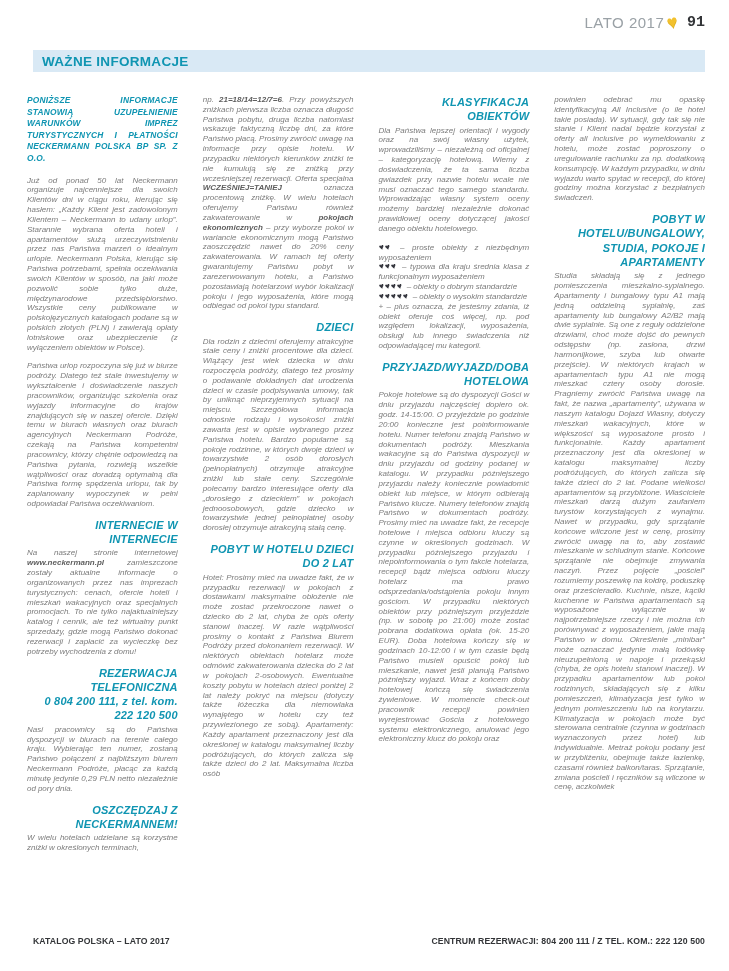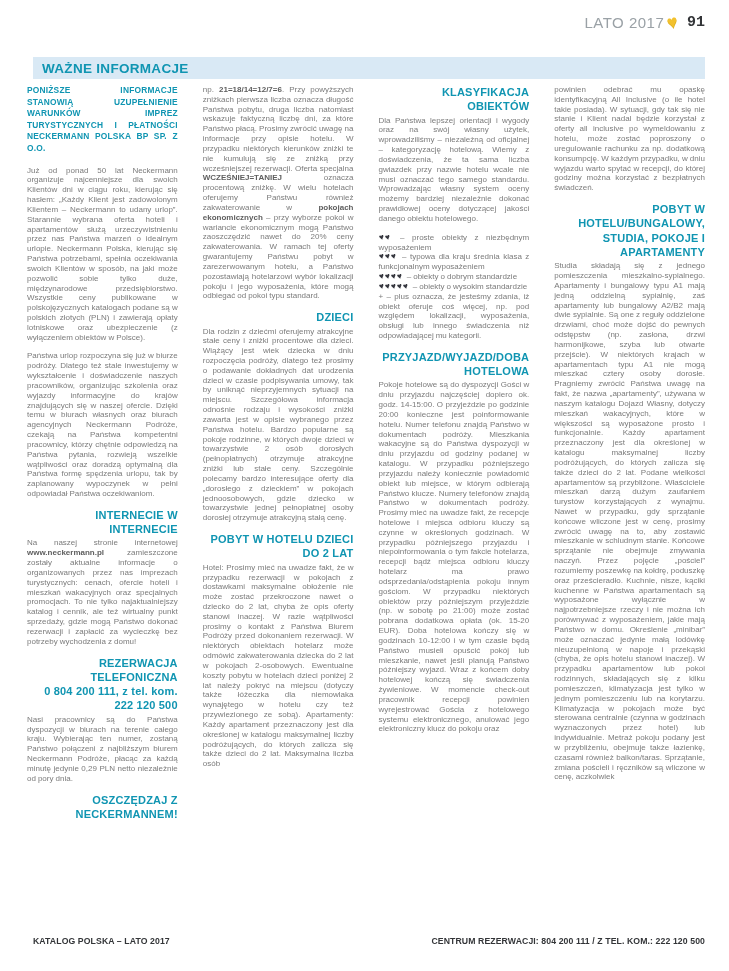--- a/index.html
+++ b/index.html
@@ -10,28 +10,28 @@
   }
   .page-header{
     position:absolute;top:13px;right:24px;display:flex;align-items:center;gap:3px;
   }
   .issue-label{font-size:15px;color:#9aa1a6;letter-spacing:.5px;}
   .brand-heart{font-size:18px;color:#f2c12e;display:inline-block;transform:rotate(-12deg);
     text-shadow:0 1px 0 #d9a714;line-height:1;}
   .page-number{font-size:15px;font-weight:bold;color:#333538;margin-left:6px;font-family:Liberation Mono, monospace;}
   .title-bar{
     position:absolute;top:50px;left:33px;right:24px;height:22px;background:#d9e9f5;
-    display:flex;align-items:center;padding-left:9px;box-sizing:border-box;margin-top:7px;
+    display:flex;align-items:center;padding-left:9px;box-sizing:border-box;
   }
   .title-bar .title{
     color:#1095b2;font-weight:bold;font-size:13.5px;letter-spacing:.3px;
   }
   .columns{
-    position:absolute;top:85px;left:27px;right:24px;height:845px;overflow:hidden;
-    display:flex;gap:25px;
+    position:absolute;top:95px;left:27px;right:24px;height:845px;overflow:hidden;
+    display:flex;gap:25px;font-style:italic;
   }
   .column{flex:1 1 0;min-width:0;}
   .body-p{
     font-size:8px;line-height:1.23;color:#7b7b7b;text-align:justify;
     margin:0 0 9px 0;word-spacing:-.2px;
   }
   .body-p b{color:#5e5e5e;}
   .lead{
     color:#1095b2;font-weight:bold;font-size:8.4px;line-height:1.38;
     text-align:justify;margin:0 0 11px 0;letter-spacing:.2px;
@@ -69,20 +69,21 @@
 <div class="columns" id="columns">
     <div class="column">
       <div class="lead">PONIŻSZE INFORMACJE STANOWIĄ UZUPEŁNIENIE WARUNKÓW IMPREZ TURYSTYCZNYCH I PŁATNOŚCI NECKERMANN POLSKA BP SP. Z O.O.</div>
       <p class="body-p">Już od ponad 50 lat Neckermann organizuje najcenniejsze dla swoich Klientów dni w ciągu roku, kierując się hasłem: „Każdy Klient jest zadowolonym Klientem – Neckermann to udany urlop”. Starannie wybrana oferta hoteli i apartamentów służą urzeczywistnieniu przez nas Państwa marzeń o idealnym urlopie. Neckermann Polska, kierując się Państwa potrzebami, spełnia oczekiwania swoich Klientów w sposób, na jaki może pozwolić sobie tylko duże, międzynarodowe przedsiębiorstwo. Wszystkie ceny publikowane w polskojęzycznych katalogach podane są w polskich złotych (PLN) i zawierają opłaty lotniskowe oraz ubezpieczenie (z wyłączeniem obiektów w Polsce).</p>
       <p class="body-p">Państwa urlop rozpoczyna się już w biurze podróży. Dlatego też stale inwestujemy w wykształcenie i doświadczenie naszych pracowników, organizując szkolenia oraz wyjazdy informacyjne do krajów znajdujących się w naszej ofercie. Dzięki temu w biurach własnych oraz biurach agencyjnych Neckermann Podróże, czekają na Państwa kompetentni pracownicy, którzy chętnie odpowiedzą na Państwa pytania, rozwieją wszelkie wątpliwości oraz doradzą optymalną dla Państwa formę spędzenia urlopu, tak by zaplanowany wypoczynek w pełni odpowiadał Państwa oczekiwaniom.</p>
       <div class="heading">INTERNECIE W INTERNECIE</div>
       <p class="body-p"><span>Na naszej stronie internetowej </span><b>www.neckermann.pl</b><span> zamieszczone zostały aktualne informacje o organizowanych przez nas imprezach turystycznych: cenach, ofercie hoteli i mieszkań wakacyjnych oraz specjalnych promocjach. To nie tylko najaktualniejszy katalog i cennik, ale też wirtualny punkt sprzedaży, gdzie mogą Państwo dokonać rezerwacji i zapłacić za wycieczkę bez potrzeby wychodzenia z domu!</span></p>
       <div class="heading">REZERWACJA TELEFONICZNA<br>0 804 200 111, z tel. kom. 222 120 500</div>
       <p class="body-p">Nasi pracownicy są do Państwa dyspozycji w biurach na terenie całego kraju. Wybierając ten numer, zostaną Państwo połączeni z najbliższym biurem Neckermann Podróże, płacąc za każdą minutę jedynie 0,29 PLN netto niezależnie od pory dnia.</p>
       <div class="heading">OSZCZĘDZAJ Z NECKERMANNEM!</div>
+      <p class="body-p">W wielu hotelach udzielane są korzystne zniżki w określonych terminach,</p>
     </div>
     <div class="column">
       <p class="body-p"><span>np. </span><b>21=18/14=12/7=6</b><span>. Przy powyższych zniżkach pierwsza liczba oznacza długość Państwa pobytu, druga liczba natomiast wskazuje faktyczną liczbę dni, za które Państwo płacą. Prosimy zwrócić uwagę na informacje przy opisie hotelu. W przypadku niektórych kierunków zniżki te nie kumulują się ze zniżką przy wcześniejszej rezerwacji. Oferta specjalna </span><b>WCZEŚNIEJ=TANIEJ</b><span> oznacza procentową zniżkę. W wielu hotelach oferujemy Państwu również zakwaterowanie w </span><b>pokojach ekonomicznych</b><span> – przy wyborze pokoi w wariancie ekonomicznym mogą Państwo zaoszczędzić nawet do 20% ceny zakwaterowania. W ramach tej oferty gwarantujemy Państwu pobyt w zarezerwowanym hotelu, a Państwo pozostawiają hotelarzowi wybór lokalizacji pokoju i jego wyposażenia, które mogą odbiegać od pokoi typu standard.</span></p>
       <div class="heading">DZIECI</div>
       <p class="body-p">Dla rodzin z dziećmi oferujemy atrakcyjne stałe ceny i zniżki procentowe dla dzieci. Wiążący jest wiek dziecka w dniu rozpoczęcia podróży, dlatego też prosimy o podawanie dokładnych dat urodzenia dzieci w czasie podpisywania umowy, tak by uniknąć nieprzyjemnych sytuacji na miejscu. Szczegółowa informacja odnośnie rodzaju i wysokości zniżki zawarta jest w opisie wybranego przez Państwa hotelu. Bardzo popularne są pokoje rodzinne, w których dwoje dzieci w towarzystwie 2 osób dorosłych (pełnopłatnych) otrzymuje atrakcyjne zniżki lub stałe ceny. Szczególnie polecamy bardzo interesujące oferty dla „dorosłego z dzieckiem” w pokojach jednoosobowych, gdzie dziecko w towarzystwie jednej pełnopłatnej osoby dorosłej otrzymuje atrakcyjną stałą cenę.</p>
       <div class="heading">POBYT W HOTELU DZIECI DO 2 LAT</div>
       <p class="body-p">Hotel: Prosimy mieć na uwadze fakt, że w przypadku rezerwacji w pokojach z dostawkami maksymalne obłożenie nie może zostać przekroczone nawet o dziecko do 2 lat, chyba że opis oferty stanowi inaczej. W razie wątpliwości prosimy o kontakt z Państwa Biurem Podróży przed dokonaniem rezerwacji. W niektórych obiektach hotelarz może odmówić zakwaterowania dziecka do 2 lat w pokojach 2-osobowych. Ewentualne koszty pobytu w hotelach dzieci poniżej 2 lat należy pokryć na miejscu (dotyczy także łóżeczka dla niemowlaka wynajętego w hotelu czy też przywiezionego ze sobą). Apartamenty: Każdy apartament przeznaczony jest dla określonej w katalogu maksymalnej liczby podróżujących, do których zalicza się także dzieci do 2 lat. Maksymalna liczba osób</p>
     </div>
     <div class="column">
       <div class="heading">KLASYFIKACJA OBIEKTÓW</div>

